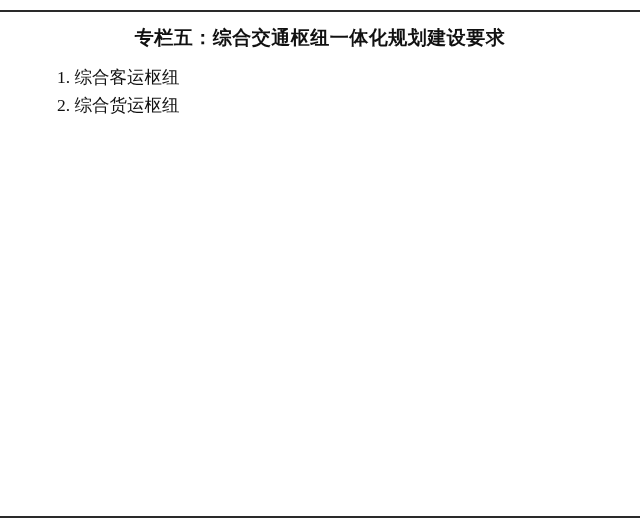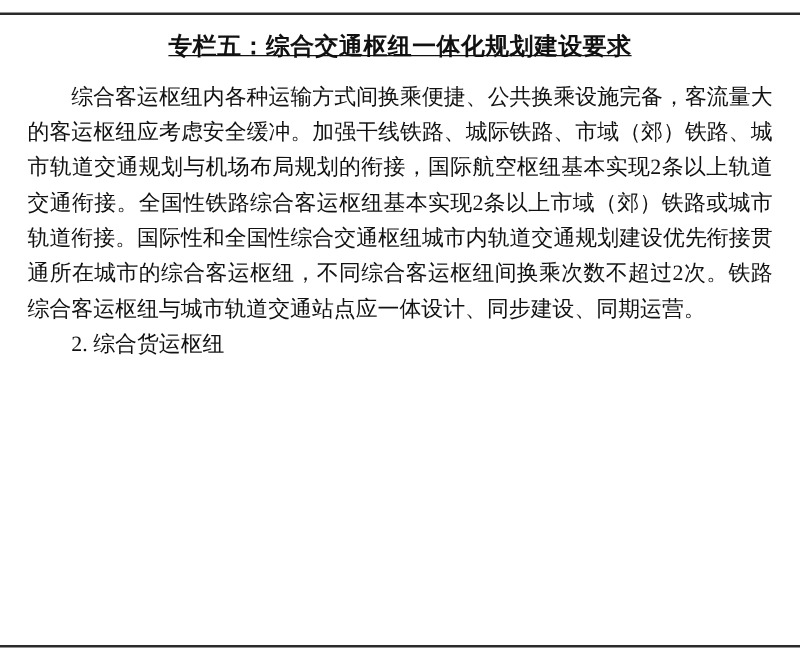--- a/index.html
+++ b/index.html
@@ -40,21 +40,20 @@
     box-sizing: border-box;
   }
   .doc-title {
     text-align: center;
     font-size: 19px;
     font-weight: bold;
     letter-spacing: 0.5px;
     line-height: 1.3;
     margin: 0 0 12px 0;
     font-family: "Liberation Serif", "DejaVu Serif", serif;
-    text-decoration: underline;
   }
   .heading {
     font-size: 17.5px;
     line-height: 1.62;
     margin: 0;
     text-indent: 2em;
     font-weight: normal;
   }
   .para {
     font-size: 17.5px;
@@ -71,21 +70,21 @@
 <body>
 
 <div class="page">
 
   <div class="rule rule-top"></div>
 
   <div class="content">
 
     <h1 class="doc-title">专栏五：综合交通枢纽一体化规划建设要求</h1>
 
-    <p class="para">综合客运枢纽内各种运输方式间换乘便捷、公共换乘设施完备，客流量大的客运枢纽应考虑安全缓冲。加强干线铁路、城际铁路、市域（郊）铁路、城市轨道交通规划与机场布局规划的衔接，国际航空枢纽基本实现2条以上轨道交通衔接。全国性铁路综合客运枢纽基本实现2条以上市域（郊）铁路或城市轨道衔接。国际性和全国性综合交通枢纽城市内轨道交通规划建设优先衔接贯通所在城市的综合客运枢纽，不同综合客运枢纽间换乘次数不超过2次。铁路综合客运枢纽与城市轨道交通站点应一体设计、同步建设、同期运营。</p>
+    <p class="heading">1. 综合客运枢纽</p>
 
     <p class="heading">2. 综合货运枢纽</p>
 
   </div>
 
   <div class="rule rule-bottom"></div>
 
 </div>
 
 </body></html>

